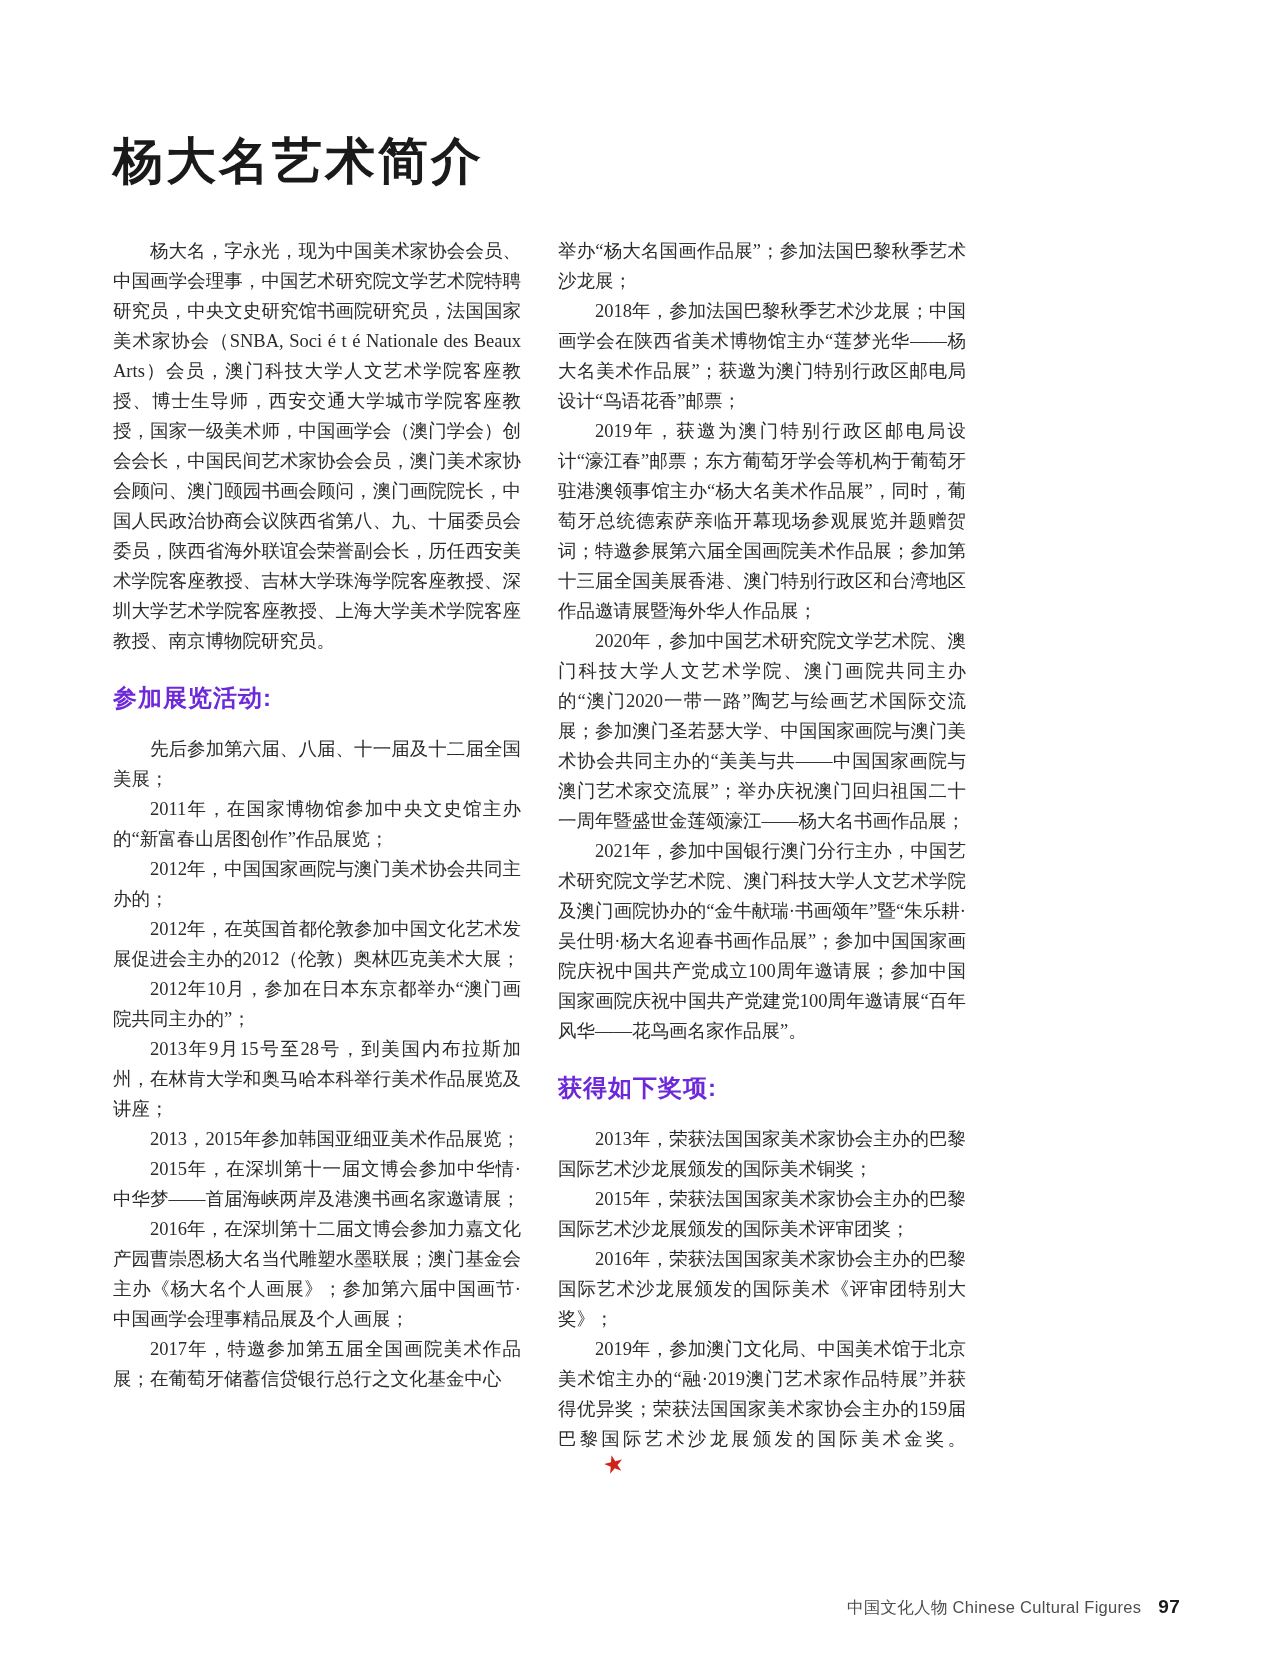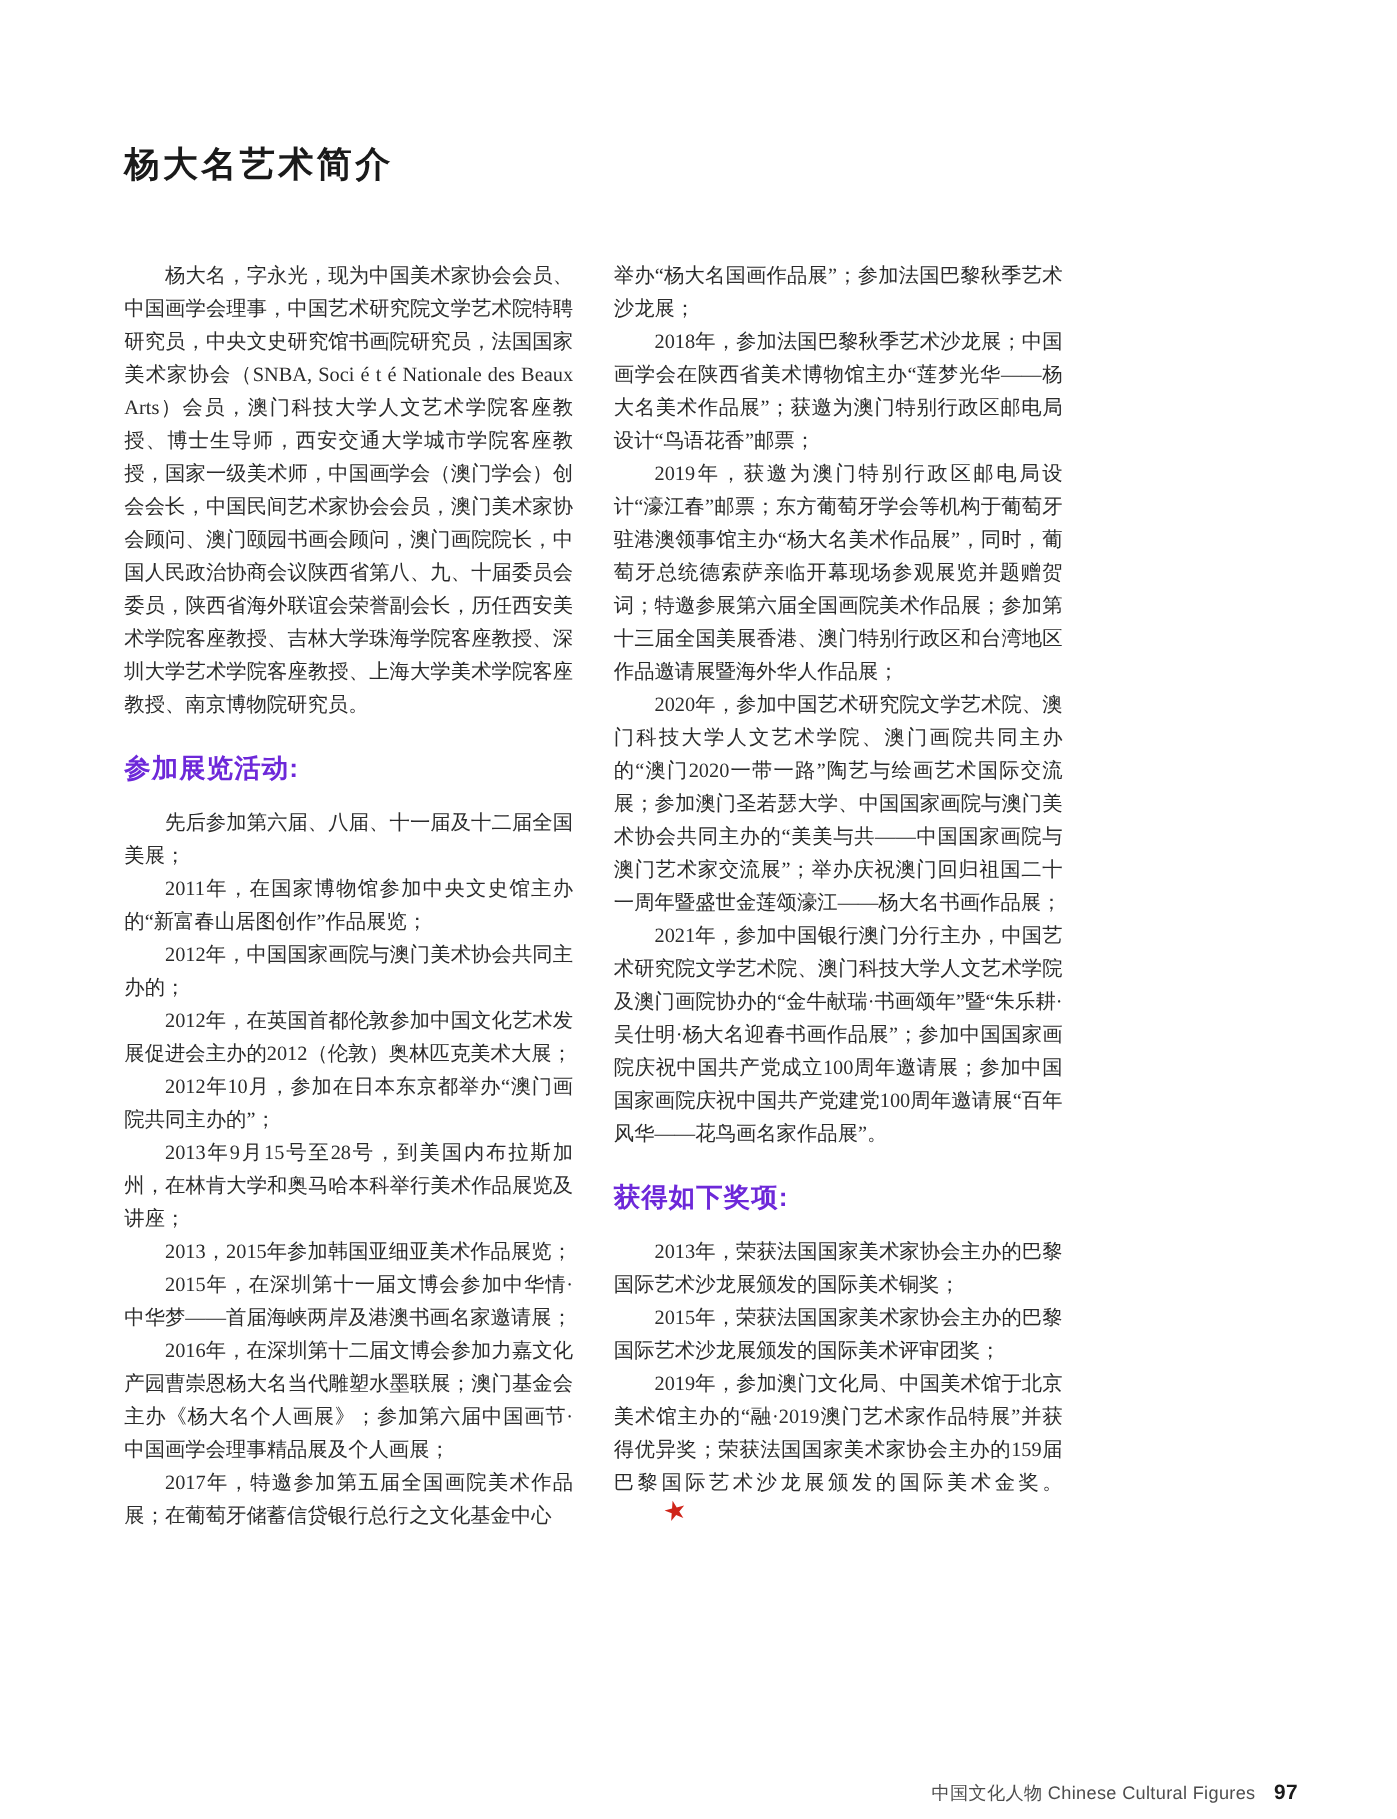--- a/index.html
+++ b/index.html
@@ -11,21 +11,21 @@
     background: #ffffff;
     margin: 0 auto;
     overflow: hidden;
     font-family: "Liberation Serif", "DejaVu Serif", serif;
     color: #2b2b2b;
   }
   .page-title {
     position: absolute;
     left: 113px;
     top: 128px;
-    font-size: 32px;
+    font-size: 50px;
     font-weight: 700;
     letter-spacing: 3px;
     color: #1a1a1a;
     font-family: "Liberation Serif", "DejaVu Serif", serif;
   }
   .columns {
     position: absolute;
     left: 113px;
     top: 236px;
     width: 853px;
@@ -61,21 +61,20 @@
   }
   .footer {
     position: absolute;
     top: 1596px;
     right: 90px;
     font-family: "Liberation Sans", "DejaVu Sans", sans-serif;
     font-size: 16.5px;
     color: #4d4d4d;
     letter-spacing: 0.3px;
     white-space: nowrap;
-    margin-top: 23px;
   }
   .footer .page-num {
     font-weight: 700;
     color: #1a1a1a;
     font-size: 19px;
     margin-left: 12px;
   }
 </style>
 </head>
 <body>
@@ -107,20 +106,21 @@
       <p class="no-indent">举办“杨大名国画作品展”；参加法国巴黎秋季艺术沙龙展；</p>
       <p>2018年，参加法国巴黎秋季艺术沙龙展；中国画学会在陕西省美术博物馆主办“莲梦光华——杨大名美术作品展”；获邀为澳门特别行政区邮电局设计“鸟语花香”邮票；</p>
       <p>2019年，获邀为澳门特别行政区邮电局设计“濠江春”邮票；东方葡萄牙学会等机构于葡萄牙驻港澳领事馆主办“杨大名美术作品展”，同时，葡萄牙总统德索萨亲临开幕现场参观展览并题赠贺词；特邀参展第六届全国画院美术作品展；参加第十三届全国美展香港、澳门特别行政区和台湾地区作品邀请展暨海外华人作品展；</p>
       <p>2020年，参加中国艺术研究院文学艺术院、澳门科技大学人文艺术学院、澳门画院共同主办的“澳门2020一带一路”陶艺与绘画艺术国际交流展；参加澳门圣若瑟大学、中国国家画院与澳门美术协会共同主办的“美美与共——中国国家画院与澳门艺术家交流展”；举办庆祝澳门回归祖国二十一周年暨盛世金莲颂濠江——杨大名书画作品展；</p>
       <p>2021年，参加中国银行澳门分行主办，中国艺术研究院文学艺术院、澳门科技大学人文艺术学院及澳门画院协办的“金牛献瑞·书画颂年”暨“朱乐耕·吴仕明·杨大名迎春书画作品展”；参加中国国家画院庆祝中国共产党成立100周年邀请展；参加中国国家画院庆祝中国共产党建党100周年邀请展“百年风华——花鸟画名家作品展”。</p>
 
       <h2 class="section-heading">获得如下奖项:</h2>
 
       <p>2013年，荣获法国国家美术家协会主办的巴黎国际艺术沙龙展颁发的国际美术铜奖；</p>
       <p>2015年，荣获法国国家美术家协会主办的巴黎国际艺术沙龙展颁发的国际美术评审团奖；</p>
+      <p>2016年，荣获法国国家美术家协会主办的巴黎国际艺术沙龙展颁发的国际美术《评审团特别大奖》；</p>
       <p><span>2019年，参加澳门文化局、中国美术馆于北京美术馆主办的“融·2019澳门艺术家作品特展”并获得优异奖；荣获法国国家美术家协会主办的159届巴黎国际艺术沙龙展颁发的国际美术金奖。</span><span class="star" style="color: rgb(207, 36, 25);">★</span></p>
     </div>
 
   </div>
 
   <div class="footer">
     <span>中国文化人物</span>
     <span>Chinese Cultural Figures</span>
     <span class="page-num">97</span>
   </div>

